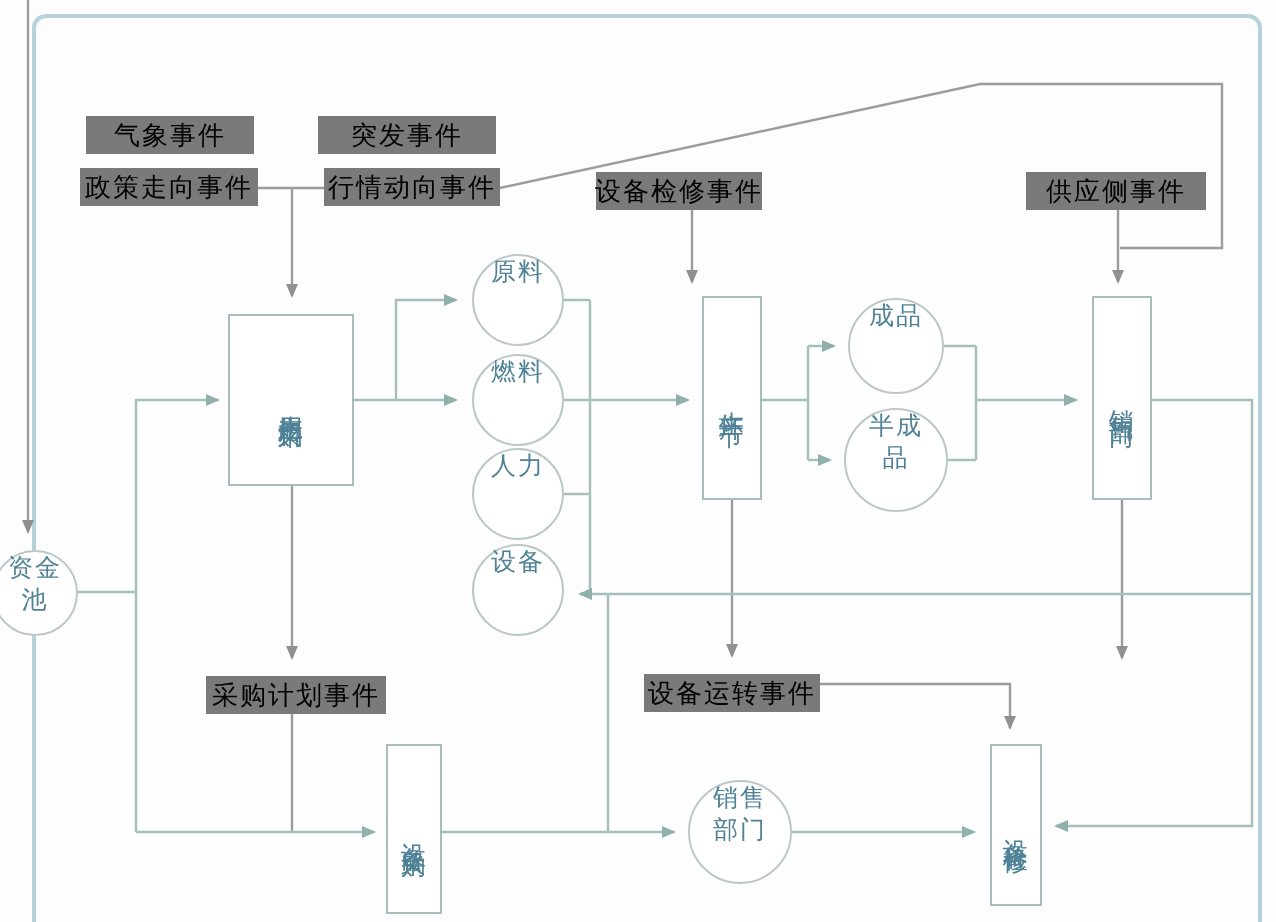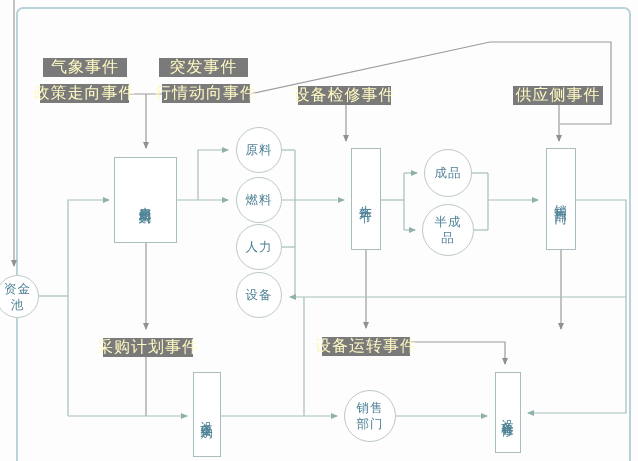--- a/index.html
+++ b/index.html
@@ -4,33 +4,33 @@
 <style>
   html,body{margin:0;padding:0;background:#ffffff;}
   #stage{
     position:relative;width:638px;height:461px;overflow:hidden;
     background:#fdfdfd;
     font-family:"DejaVu Serif", serif;
   }
   #wires{position:absolute;left:0;top:0;z-index:1;}
   .node{position:absolute;z-index:2;box-sizing:border-box;}
   .event{
-    background:#7a7a7a;color:#fef9c3;
+    background:#7a7a7a;color:#000000;
     display:flex;align-items:center;justify-content:center;
-    font-size:16px;letter-spacing:1px;white-space:nowrap;
+    font-size:13px;letter-spacing:1px;white-space:nowrap;
   }
   .pbox{
     background:#ffffff;border:1px solid #a9bcbe;color:#4f8296;
     display:flex;align-items:center;justify-content:center;
     writing-mode:vertical-rl;text-orientation:upright;
     font-size:12.5px;letter-spacing:2px;line-height:1.05;
   }
   .circle{
     background:#ffffff;border:1px solid #bcc8c8;border-radius:50%;
-    color:#4f8296;display:flex;align-items:center;justify-content:center;
+    color:#4f8296;display:flex;align-items:flex-start;justify-content:center;
     text-align:center;font-size:12.5px;line-height:1.25;letter-spacing:1px;
   }
   .circle .txt{width:2.3em;word-break:break-all;}
   .circle .one{width:auto;white-space:nowrap;}
 </style>
 </head>
 <body>
 
 <div id="stage">
 
@@ -83,21 +83,21 @@
       <polyline points="304,297 304,416"></polyline>
       <polyline points="221,416 337,416" marker-end="url(#at)"></polyline>
       <polyline points="396,416 487,416" marker-end="url(#at)"></polyline>
     </g>
   </svg>
 
   <div class="node event" style="left:43px;top:58px;width:84px;height:19px">气象事件</div>
   <div class="node event" style="left:40px;top:84px;width:89px;height:19px">政策走向事件</div>
   <div class="node event" style="left:159px;top:58px;width:89px;height:19px">突发事件</div>
   <div class="node event" style="left:162px;top:84px;width:88px;height:19px">行情动向事件</div>
-  <div class="node event" style="left:298px;top:86px;width:93px;height:19px">设备检修事件</div>
+  <div class="node event" style="left:298px;top:86px;width:83px;height:19px">设备检修事件</div>
   <div class="node event" style="left:513px;top:86px;width:90px;height:19px">供应侧事件</div>
   <div class="node event" style="left:103px;top:338px;width:90px;height:19px">采购计划事件</div>
   <div class="node event" style="left:322px;top:337px;width:88px;height:19px">设备运转事件</div>
 
   <div class="node pbox" style="left:114px;top:157px;width:63px;height:86px;letter-spacing:1px">生产用料采购</div>
   <div class="node pbox" style="left:351px;top:148px;width:30px;height:102px">生产环节</div>
   <div class="node pbox" style="left:546px;top:148px;width:30px;height:102px">销售部门</div>
   <div class="node pbox" style="left:193px;top:372px;width:28px;height:85px">设备采购</div>
   <div class="node pbox" style="left:495px;top:372px;width:26px;height:81px">设备检修</div>
 

